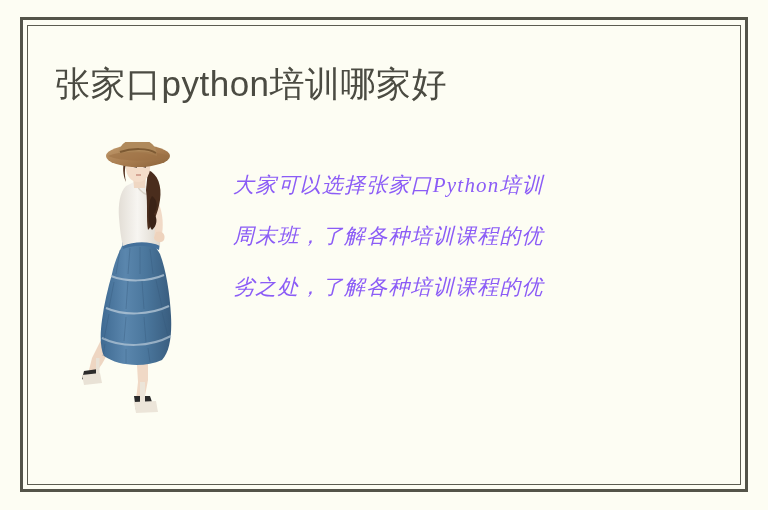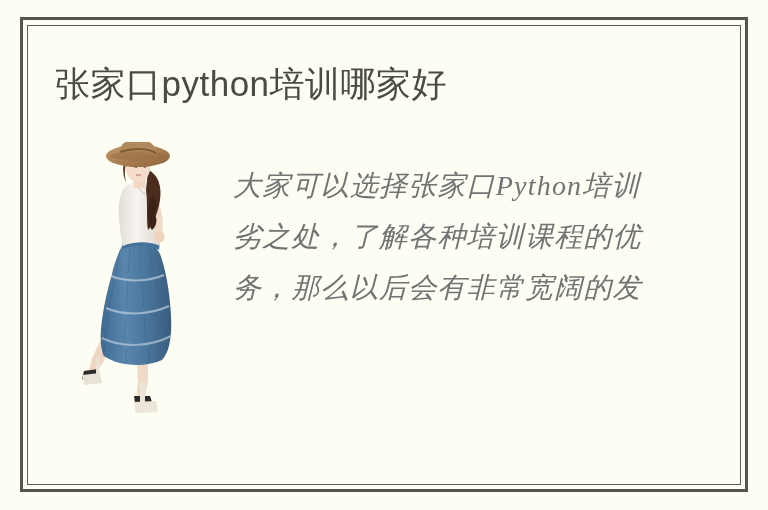--- a/index.html
+++ b/index.html
@@ -58,24 +58,24 @@
   
   .article {
     position: absolute;
     left: 233px;
     top: 160px;
     width: 420px;
   }
   .article-line {
     font-family: "Liberation Serif", "DejaVu Serif", serif;
     font-style: italic;
-    font-size: 28px;
+    font-size: 21px;
     line-height: 51px;
     letter-spacing: 1.2px;
-    color: #737373;
+    color: #8b5cf6;
     white-space: nowrap;
   }
 
   
   .photo {
     position: absolute;
     left: 78px;
     top: 142px;
     width: 125px;
     height: 288px;
@@ -188,17 +188,17 @@
 
       <ellipse cx="60" cy="14" rx="32" ry="11" fill="url(#hatg)"></ellipse>
       <path d="M40 12 C 42 0, 52 -4, 62 -3 C 72 -2, 79 4, 79 14 C 70 10, 50 10, 40 12 Z" fill="#b08a5c"></path>
       <path d="M30 14 C 44 8, 76 8, 90 14 C 76 20, 44 20, 30 14 Z" fill="#9a7044" opacity="0.55"></path>
       <path d="M42 10 C 54 6, 70 6, 78 11" stroke="#7d5a33" stroke-width="2" fill="none"></path>
     </svg>
   </div>
 
   <div class="article">
     <div class="article-line">大家可以选择张家口Python培训</div>
+    <div class="article-line">周末班，了解各种培训课程的优</div>
     <div class="article-line">劣之处，了解各种培训课程的优</div>
-    <div class="article-line">务，那么以后会有非常宽阔的发</div>
   </div>
 
 </div>
 
 </body></html>

